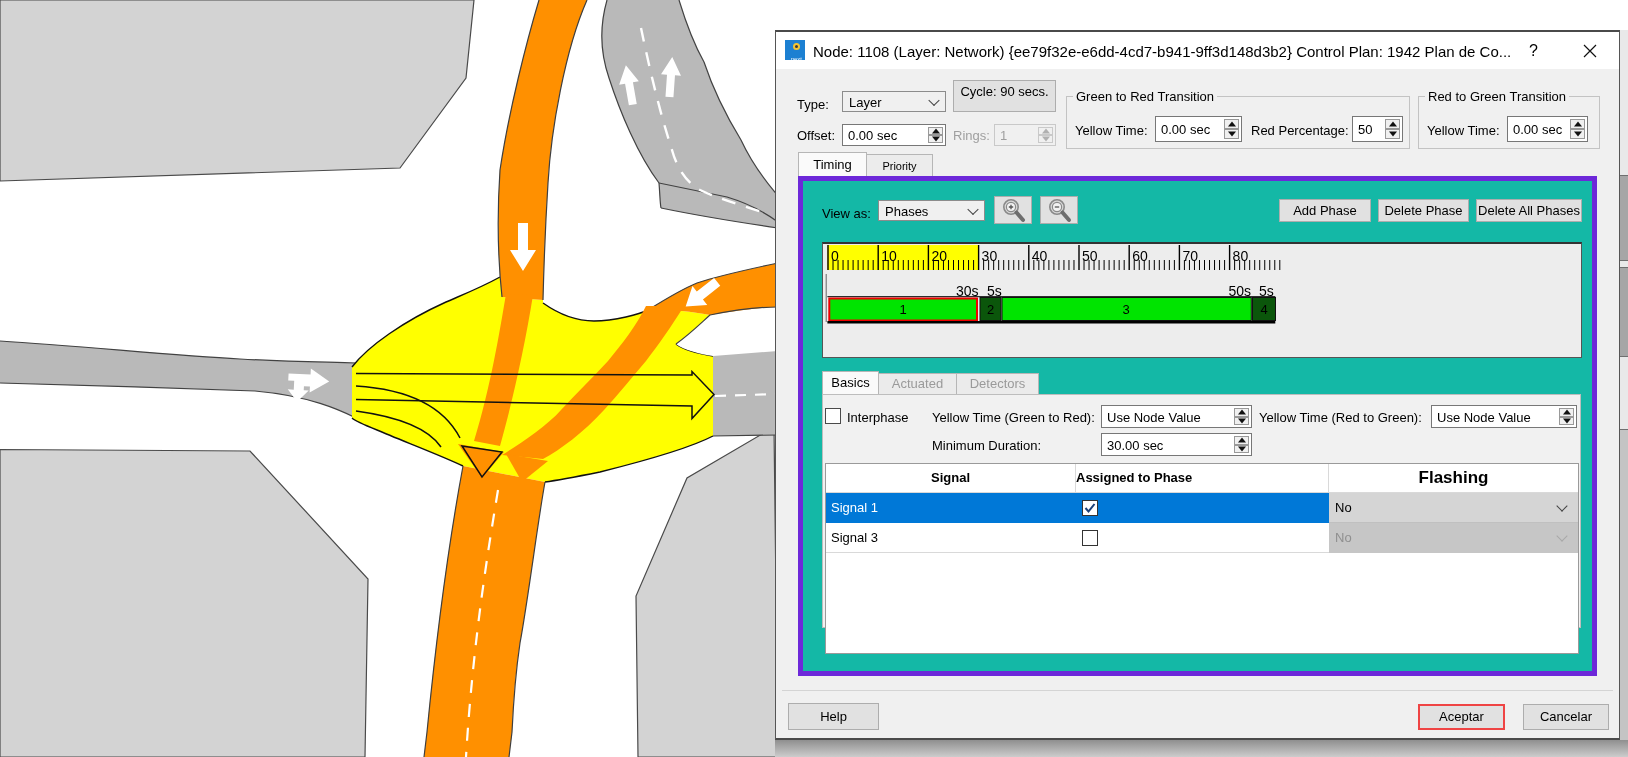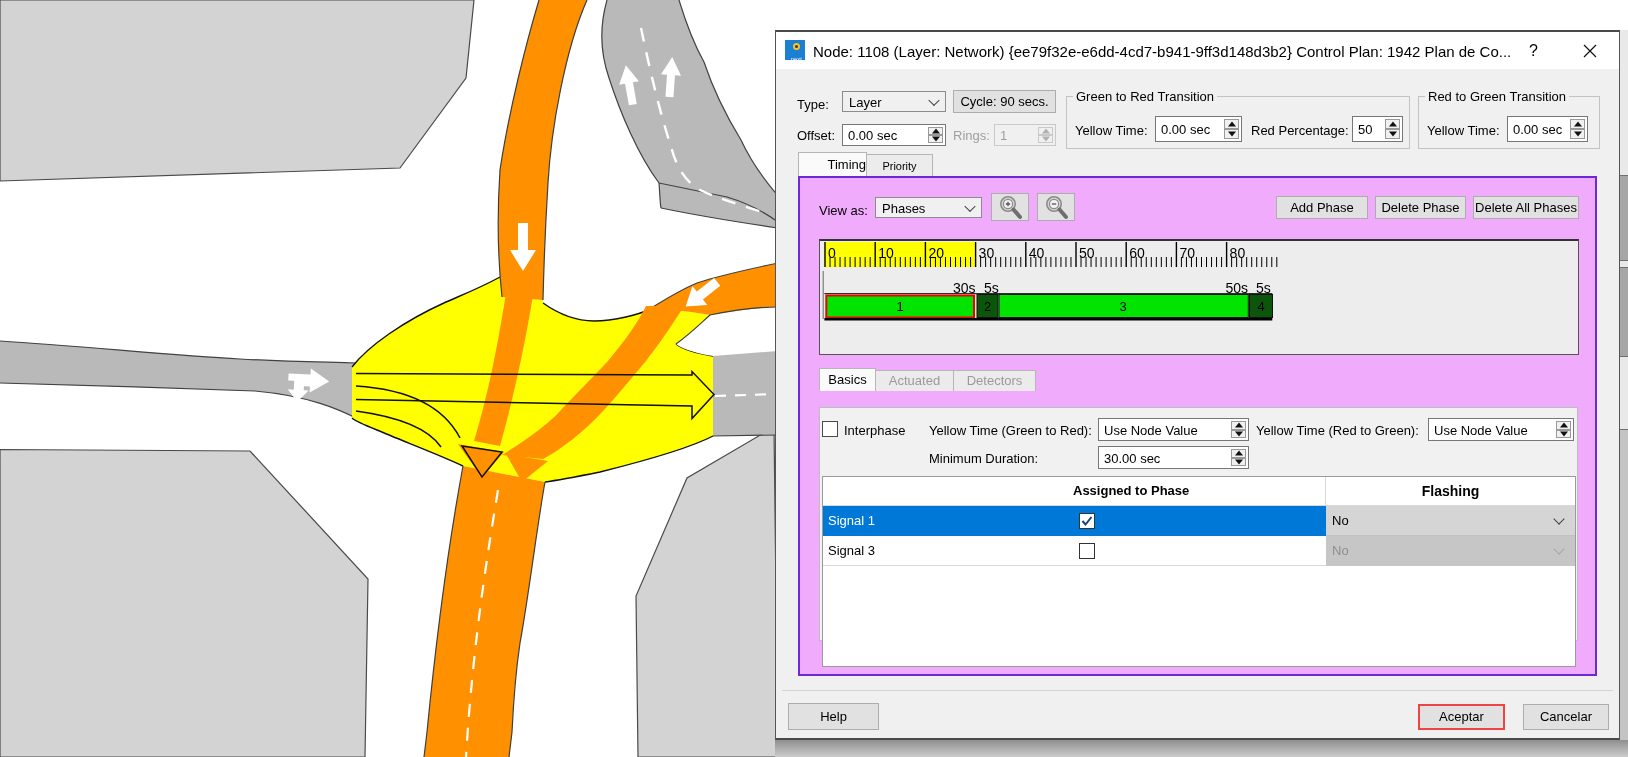--- a/index.html
+++ b/index.html
@@ -132,21 +132,21 @@
     <div class="lbl" style="left:753px;top:11px;font-size:16px">?</div>
     <svg class="abs" style="left:806px;top:11px" width="16" height="16">
         <path d="M2,2 L14,14 M14,2 L2,14" stroke="#111" stroke-width="1.2"></path>
       </svg>
 
     <div class="lbl" style="left:21px;top:66px">Type:</div>
     <div class="combo" style="left:66px;top:59px;width:104px;height:21px">
         <span class="tx">Layer</span>
         <span class="chv"></span>
       </div>
-    <div class="btn" style="left:177px;top:58px;width:103px;height:23px;line-height:21px">Cycle: 90 secs.</div>
+    <div class="btn" style="left:177px;top:48px;width:103px;height:32px;line-height:21px">Cycle: 90 secs.</div>
     <div class="gbox" style="left:290px;top:64px;width:344px;height:53px">
       <span class="gt">Green to Red Transition</span>
       <div class="lbl" style="left:8px;top:27px">Yellow Time:</div>
       <div class="spin" style="left:88px;top:19px;width:87px;height:26px">
           <span class="tx">0.00 sec</span>
         <div class="spinbtns">
             <div class="u">
               <span class="tri-up"></span>
             </div>
             <div class="d">
@@ -201,23 +201,23 @@
       <div class="spinbtns">
           <div class="u" style="border-color:#c9c9c9;background:#f0f0f0">
             <span class="tri-up" style="border-bottom-color:#b0b0b0"></span>
           </div>
           <div class="d" style="border-color:#c9c9c9;background:#f0f0f0">
             <span class="tri-dn" style="border-top-color:#b0b0b0"></span>
           </div>
         </div>
     </div>
 
-    <div class="abs" style="left:22px;top:120px;width:69px;height:25px;background:#fafafa;border:1px solid #b6b6b6;border-bottom:none;font-size:13px;text-align:right;line-height:24px">Timing</div>
+    <div class="abs" style="left:22px;top:120px;width:69px;height:25px;background:#fafafa;border:1px solid #b6b6b6;border-bottom:none;font-size:13px;text-align:center;line-height:24px">Timing</div>
     <div class="abs" style="left:91px;top:122px;width:66px;height:23px;background:#ececec;border:1px solid #b6b6b6;border-bottom:none;border-left:none;font-size:11px;text-align:center;line-height:22px">Priority</div>
-    <div class="abs" id="timingPane" style="left:22px;top:144px;width:799px;height:500px;background:#f0abfc;border:2px solid #6d28d9">
+    <div class="abs" id="timingPane" style="left:22px;top:144px;width:799px;height:500px;background:#14b8a6;border:5px solid #6d28d9">
       <div class="lbl" style="left:19px;top:26px">View as:</div>
       <div class="combo" style="left:75px;top:19px;width:107px;height:21px">
           <span class="tx">Phases</span>
           <span class="chv"></span>
         </div>
       <div class="btn" style="left:191px;top:15px;width:38px;height:28px">
         <svg width="36" height="26">
             <g fill="none" stroke="#8a8a8a" stroke-width="1.6">
               <circle cx="16" cy="10" r="7.2" fill="#d9d9d9"></circle>
               <circle cx="16" cy="10" r="4.6" fill="#f2f2f2" stroke-width="1.2"></circle>
@@ -365,21 +365,21 @@
             <text x="167.5" y="69.5" text-anchor="middle">2</text>
             <text x="303" y="69.5" text-anchor="middle">3</text>
             <text x="441" y="69.5" text-anchor="middle">4</text>
           </g>
         </svg>
       </div>
 
       <div class="abs" style="left:19px;top:190px;width:57px;height:23px;background:#fafafa;border:1px solid #b6b6b6;border-bottom:none;font-size:13px;text-align:center;line-height:22px">Basics</div>
       <div class="abs" style="left:76px;top:192px;width:78px;height:21px;background:#ebebeb;border:1px solid #b6b6b6;border-bottom:none;border-left:none;font-size:13px;text-align:center;line-height:20px;color:#9a9a9a">Actuated</div>
       <div class="abs" style="left:154px;top:192px;width:82px;height:21px;background:#ebebeb;border:1px solid #b6b6b6;border-bottom:none;border-left:none;font-size:13px;text-align:center;line-height:20px;color:#9a9a9a">Detectors</div>
-      <div class="abs" style="left:19px;top:229px;width:759px;height:234px;background:#f1f1f1;border:1px solid #bdbdbd">
+      <div class="abs" style="left:19px;top:213px;width:759px;height:234px;background:#f1f1f1;border:1px solid #bdbdbd">
         <div class="abs" style="left:2px;top:13px;width:16px;height:16px;background:#fff;border:1px solid #4a4a4a"></div>
         <div class="lbl" style="left:24px;top:16px">Interphase</div>
         <div class="lbl" style="left:109px;top:16px">Yellow Time (Green to Red):</div>
         <div class="spin" style="left:278px;top:10px;width:151px;height:23px">
             <span class="tx">Use Node Value</span>
           <div class="spinbtns">
               <div class="u">
                 <span class="tri-up"></span>
               </div>
               <div class="d">
@@ -407,22 +407,23 @@
                 <span class="tri-up"></span>
               </div>
               <div class="d">
                 <span class="tri-dn"></span>
               </div>
             </div>
         </div>
 
         <div class="abs" style="left:2px;top:68px;width:754px;height:191px;background:#fff;border:1px solid #9a9a9a">
           <div class="abs" style="left:0;top:0;width:752px;height:29px;border-bottom:1px solid #d9d9d9">
+            <div class="abs" style="left:0;top:0;width:250px;height:28px;border-right:1px solid #d9d9d9;font-weight:bold;font-size:13px;text-align:center;line-height:28px">Signal</div>
             <div class="abs" style="left:250px;top:0;width:253px;height:28px;border-right:1px solid #d9d9d9;font-weight:bold;font-size:13px;text-align:left;line-height:28px">Assigned to Phase</div>
-            <div class="abs" style="left:503px;top:0;width:249px;height:28px;font-weight:bold;font-size:14px;text-align:center;line-height:28px">Flashing</div>
+            <div class="abs" style="left:503px;top:0;width:249px;height:28px;font-weight:bold;font-size:17px;text-align:center;line-height:28px">Flashing</div>
           </div>
           <div class="abs" style="left:0;top:29px;width:503px;height:30px;background:#0078d7"></div>
           <div class="lbl" style="left:5px;top:37px;color:#fff">Signal 1</div>
           <div class="abs" style="left:256px;top:36px;width:16px;height:16px;background:#fff;border:1px solid #333">
             <svg width="14" height="14">
                 <path d="M2.5,7 L5.5,10.5 L11.5,3" fill="none" stroke="#1b3f77" stroke-width="2"></path>
               </svg>
           </div>
           <div class="abs" style="left:503px;top:29px;width:249px;height:30px;background:#d5d5d5;border-bottom:1px solid #c0c0c0">
             <div class="lbl" style="left:6px;top:8px">No</div>

